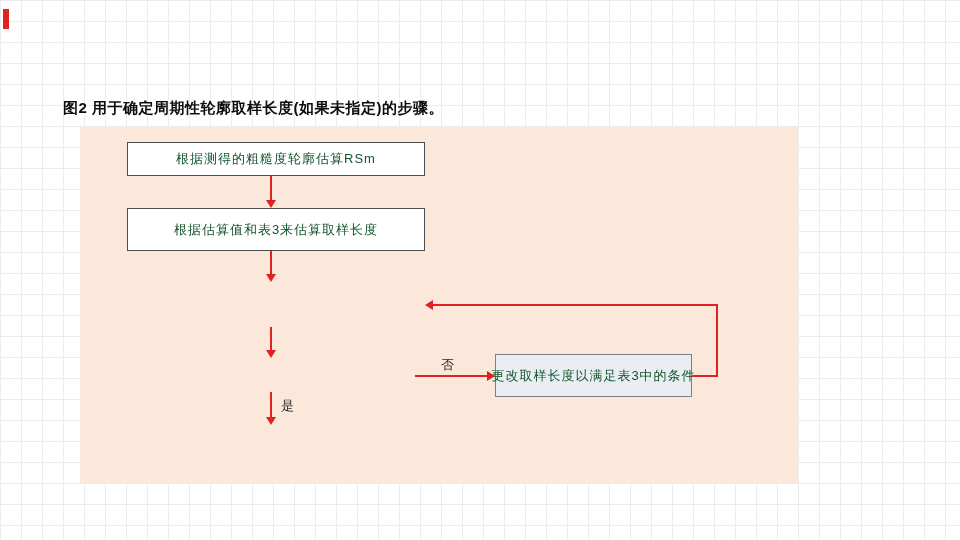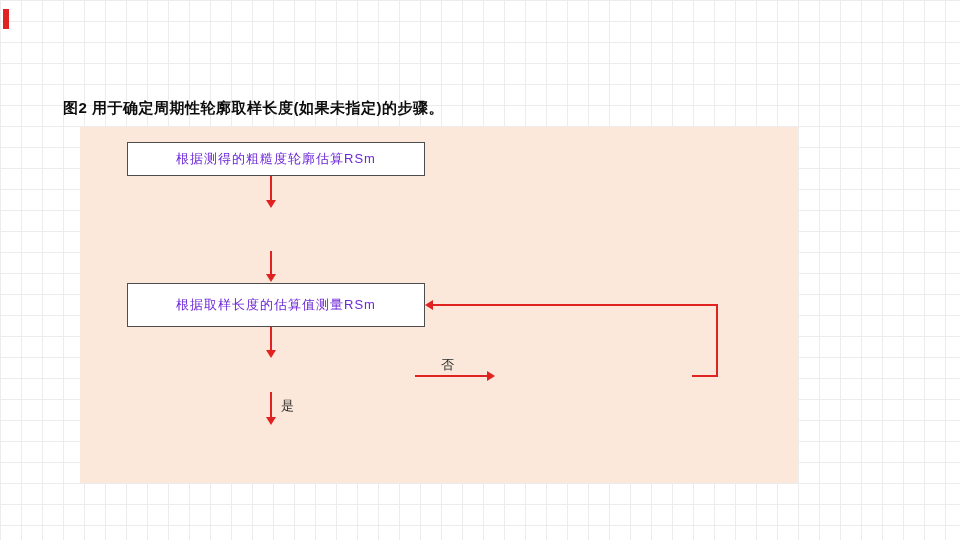--- a/index.html
+++ b/index.html
@@ -42,21 +42,21 @@
     background: #fce8da;
   }
   .flow-box {
     position: absolute;
     background: #ffffff;
     border: 1px solid #4d4d4d;
     display: flex;
     align-items: center;
     justify-content: center;
     font-size: 13px;
-    color: #6d28d9;
+    color: #14532d;
     letter-spacing: 1px;
     box-sizing: border-box;
     white-space: nowrap;
   }
   .box-step { left: 127px; width: 298px; }
   .box-1 { top: 142px; height: 34px; }
   .box-2 { top: 208px; height: 43px; }
   .box-3 { top: 283px; height: 44px; }
   .box-5 { top: 426px; height: 40px; }
   .box-decision {
@@ -107,25 +107,26 @@
 <div class="page">
 
   <div class="red-marker"></div>
 
   <div class="figure-caption">图2 用于确定周期性轮廓取样长度(如果未指定)的步骤。</div>
 
   <div class="panel"></div>
 
   <div class="flow-box box-step box-1">根据测得的粗糙度轮廓估算RSm</div>
 
-
-  <div class="flow-box box-step box-3">根据取样长度的估算值测量RSm</div>
+  <div class="flow-box box-step box-2">根据估算值和表3来估算取样长度</div>
 
 
 
+
+  <div class="flow-box box-side">更改取样长度以满足表3中的条件</div>
 
   <div class="line" style="left:270px; top:176px; width:2px; height:25px;"></div>
   <div class="arrowhead arrow-down" style="left:266px; top:200px;"></div>
 
   <div class="line" style="left:270px; top:251px; width:2px; height:24px;"></div>
   <div class="arrowhead arrow-down" style="left:266px; top:274px;"></div>
 
   <div class="line" style="left:270px; top:327px; width:2px; height:24px;"></div>
   <div class="arrowhead arrow-down" style="left:266px; top:350px;"></div>
 

